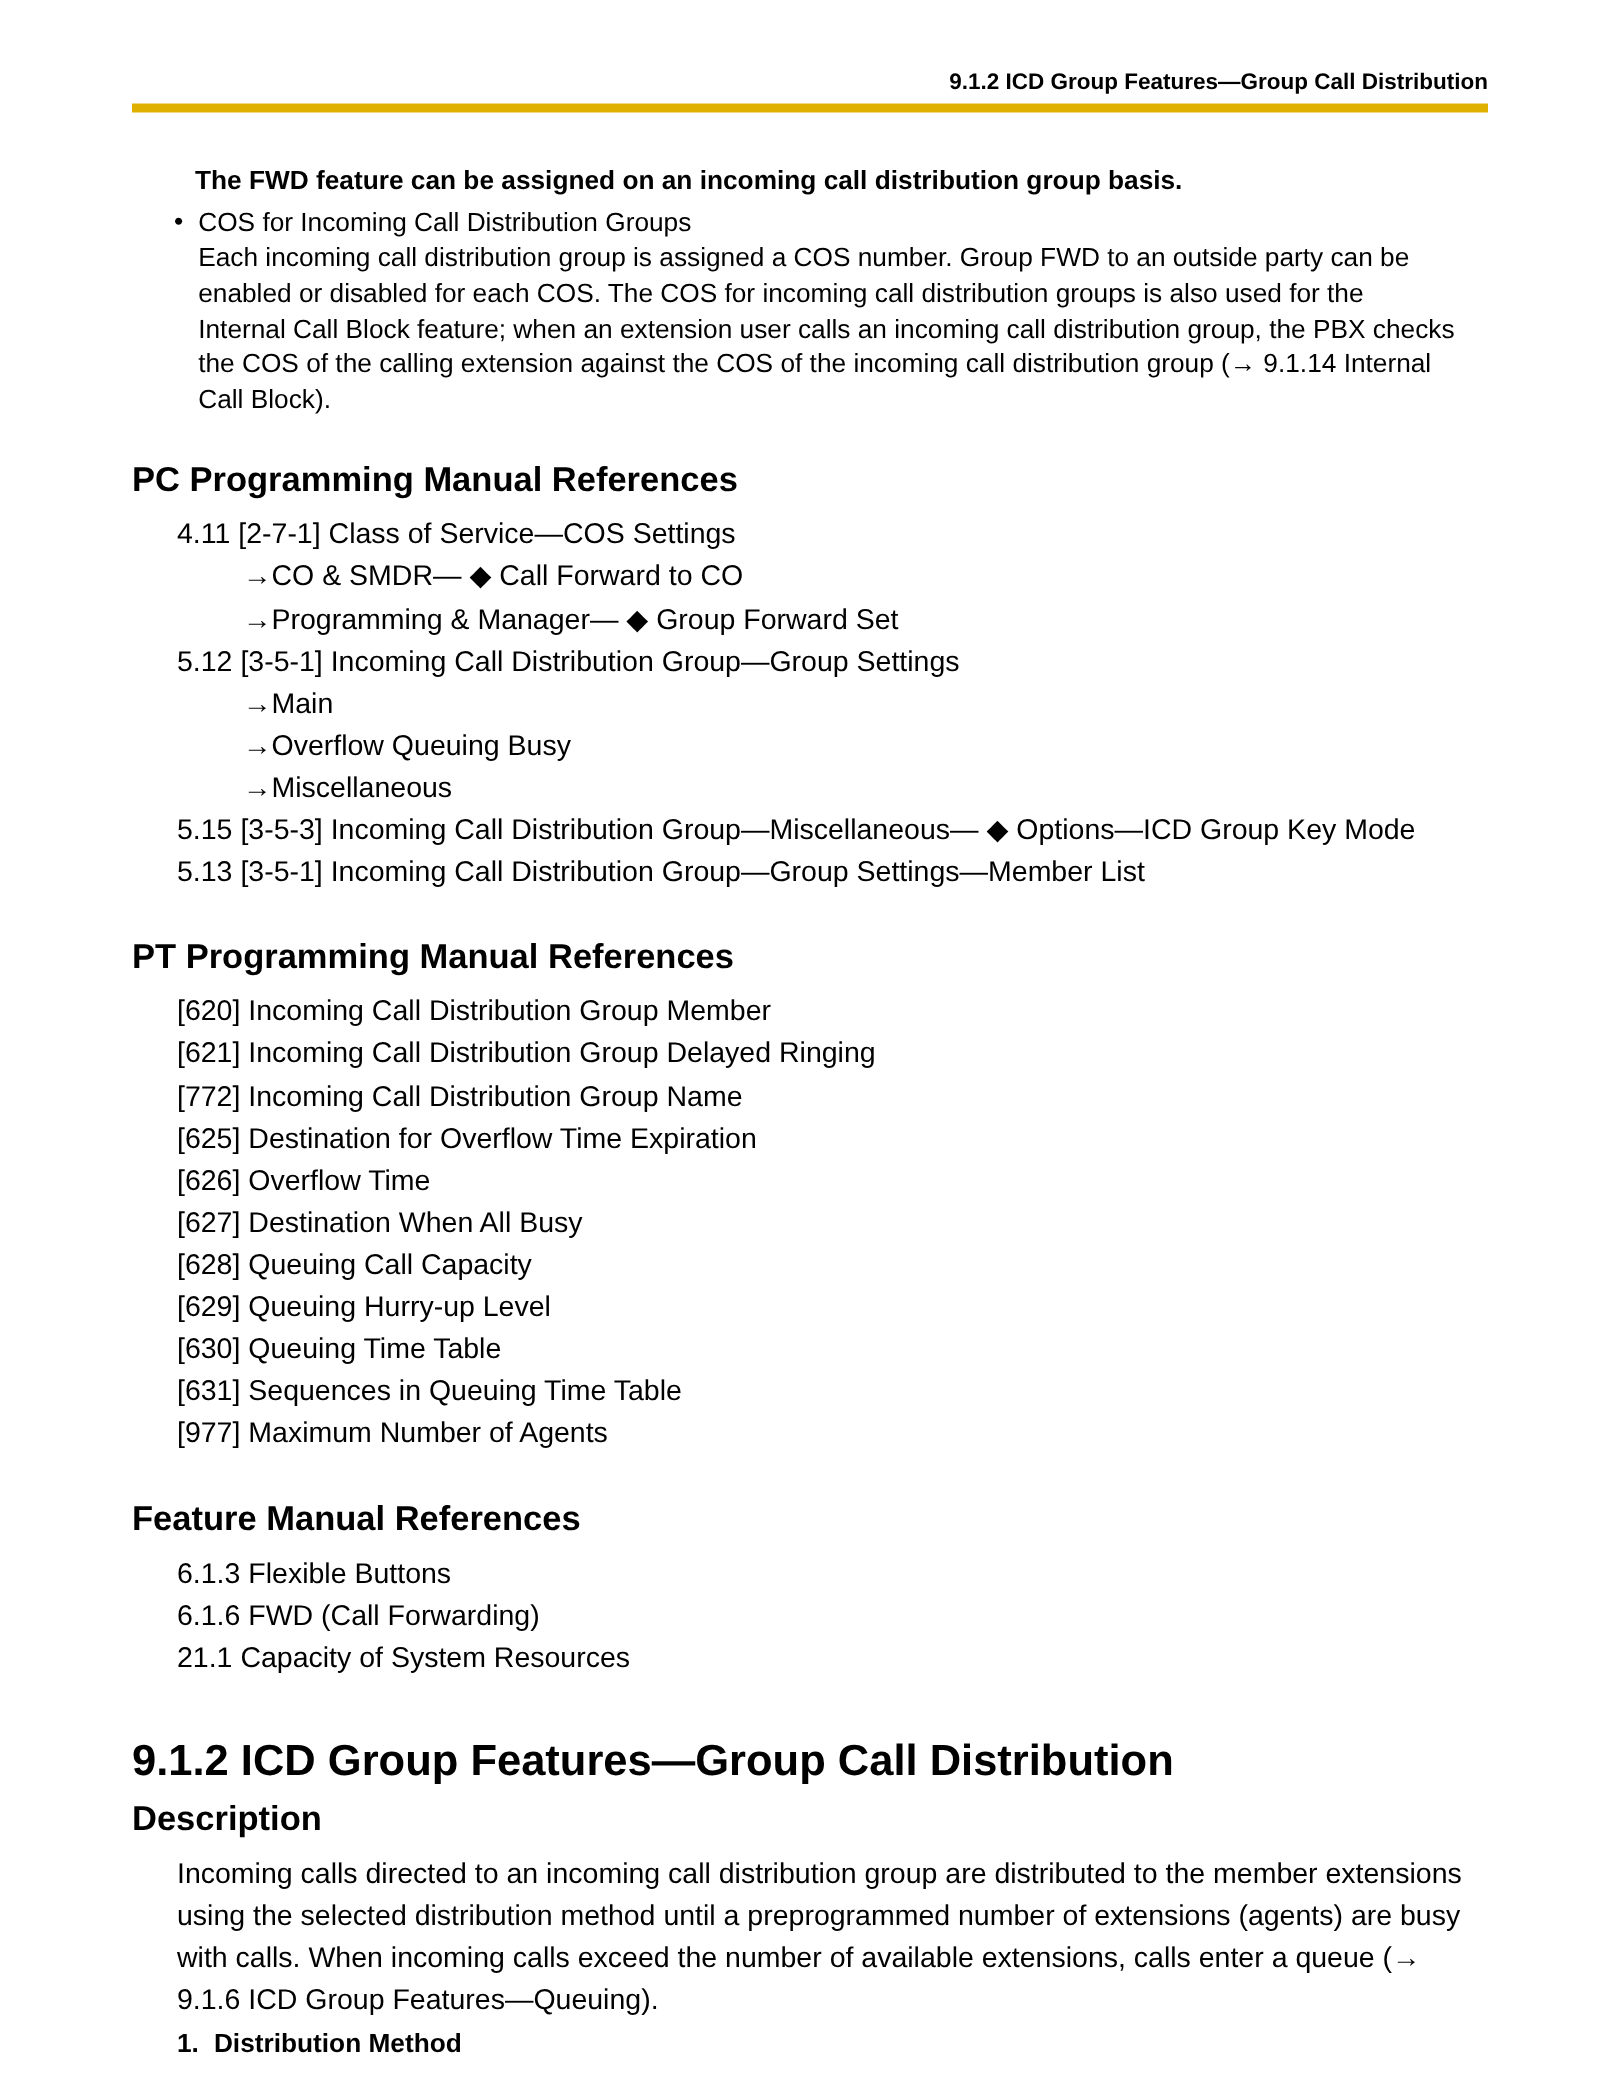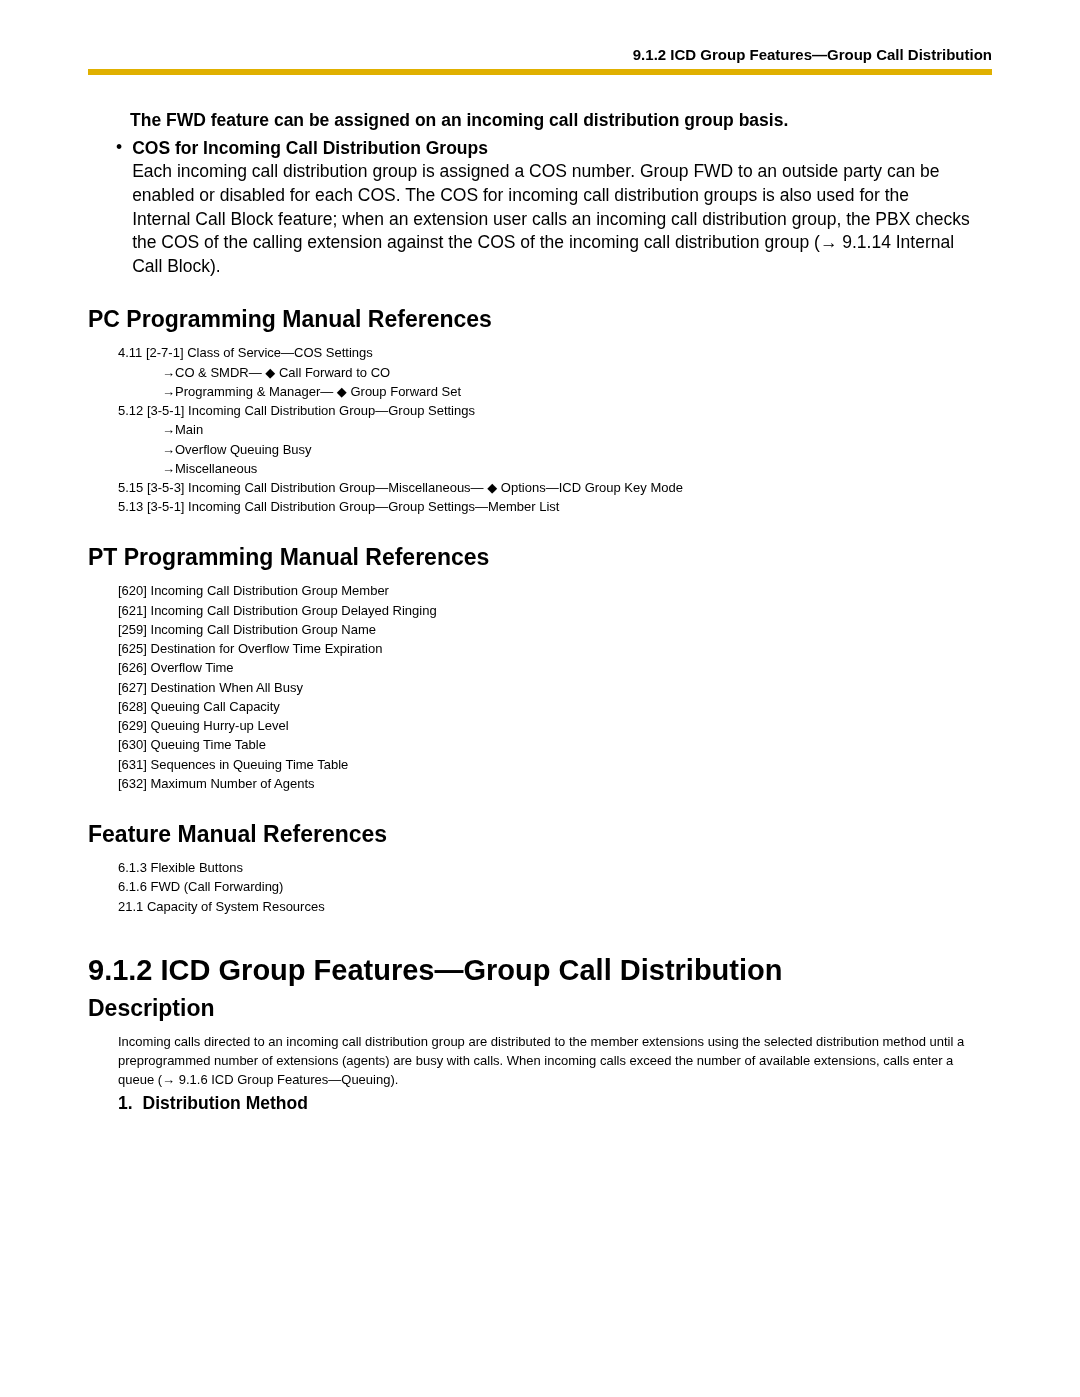--- a/index.html
+++ b/index.html
@@ -36,35 +36,35 @@
     display: flex;
     margin-left: 28px;
     margin-top: 4px;
   }
   .bullet {
     font-size: 17.5px;
     margin-right: 10px;
     margin-top: 0;
   }
   .bold {
-    font-weight: bold;
+    font-weight: normal;
   }
   .bullet-text {
     font-size: 17.5px;
     line-height: 1.35;
     max-width: 840px;
   }
   h2.section {
     color: #000000;
     font-size: 23px;
     font-weight: bold;
     margin: 28px 0 10px 0;
   }
   .ref-block {
-    font-size: 13px;
+    font-size: 19px;
     line-height: 1.48;
     margin-left: 30px;
   }
   .arrow-indent {
     margin-left: 44px;
   }
   h1.chapter {
     font-size: 29px;
     font-weight: bold;
     margin: 38px 0 8px 0;
@@ -108,29 +108,29 @@
     <div class="arrow-indent">→Overflow Queuing Busy</div>
     <div class="arrow-indent">→Miscellaneous</div>
     <div>5.15  [3-5-3] Incoming Call Distribution Group—Miscellaneous— ◆ Options—ICD Group Key Mode</div>
     <div>5.13  [3-5-1] Incoming Call Distribution Group—Group Settings—Member List</div>
   </div>
 
   <h2 class="section">PT Programming Manual References</h2>
   <div class="ref-block">
     <div>[620] Incoming Call Distribution Group Member</div>
     <div>[621] Incoming Call Distribution Group Delayed Ringing</div>
-    <div>[259] Incoming Call Distribution Group Name</div>
+    <div>[772] Incoming Call Distribution Group Name</div>
     <div>[625] Destination for Overflow Time Expiration</div>
     <div>[626] Overflow Time</div>
     <div>[627] Destination When All Busy</div>
     <div>[628] Queuing Call Capacity</div>
     <div>[629] Queuing Hurry-up Level</div>
     <div>[630] Queuing Time Table</div>
     <div>[631] Sequences in Queuing Time Table</div>
-    <div>[632] Maximum Number of Agents</div>
+    <div>[977] Maximum Number of Agents</div>
   </div>
 
   <h2 class="section">Feature Manual References</h2>
   <div class="ref-block">
     <div>6.1.3  Flexible Buttons</div>
     <div>6.1.6  FWD (Call Forwarding)</div>
     <div>21.1  Capacity of System Resources</div>
   </div>
 
   <h1 class="chapter">9.1.2  ICD Group Features—Group Call Distribution</h1>

